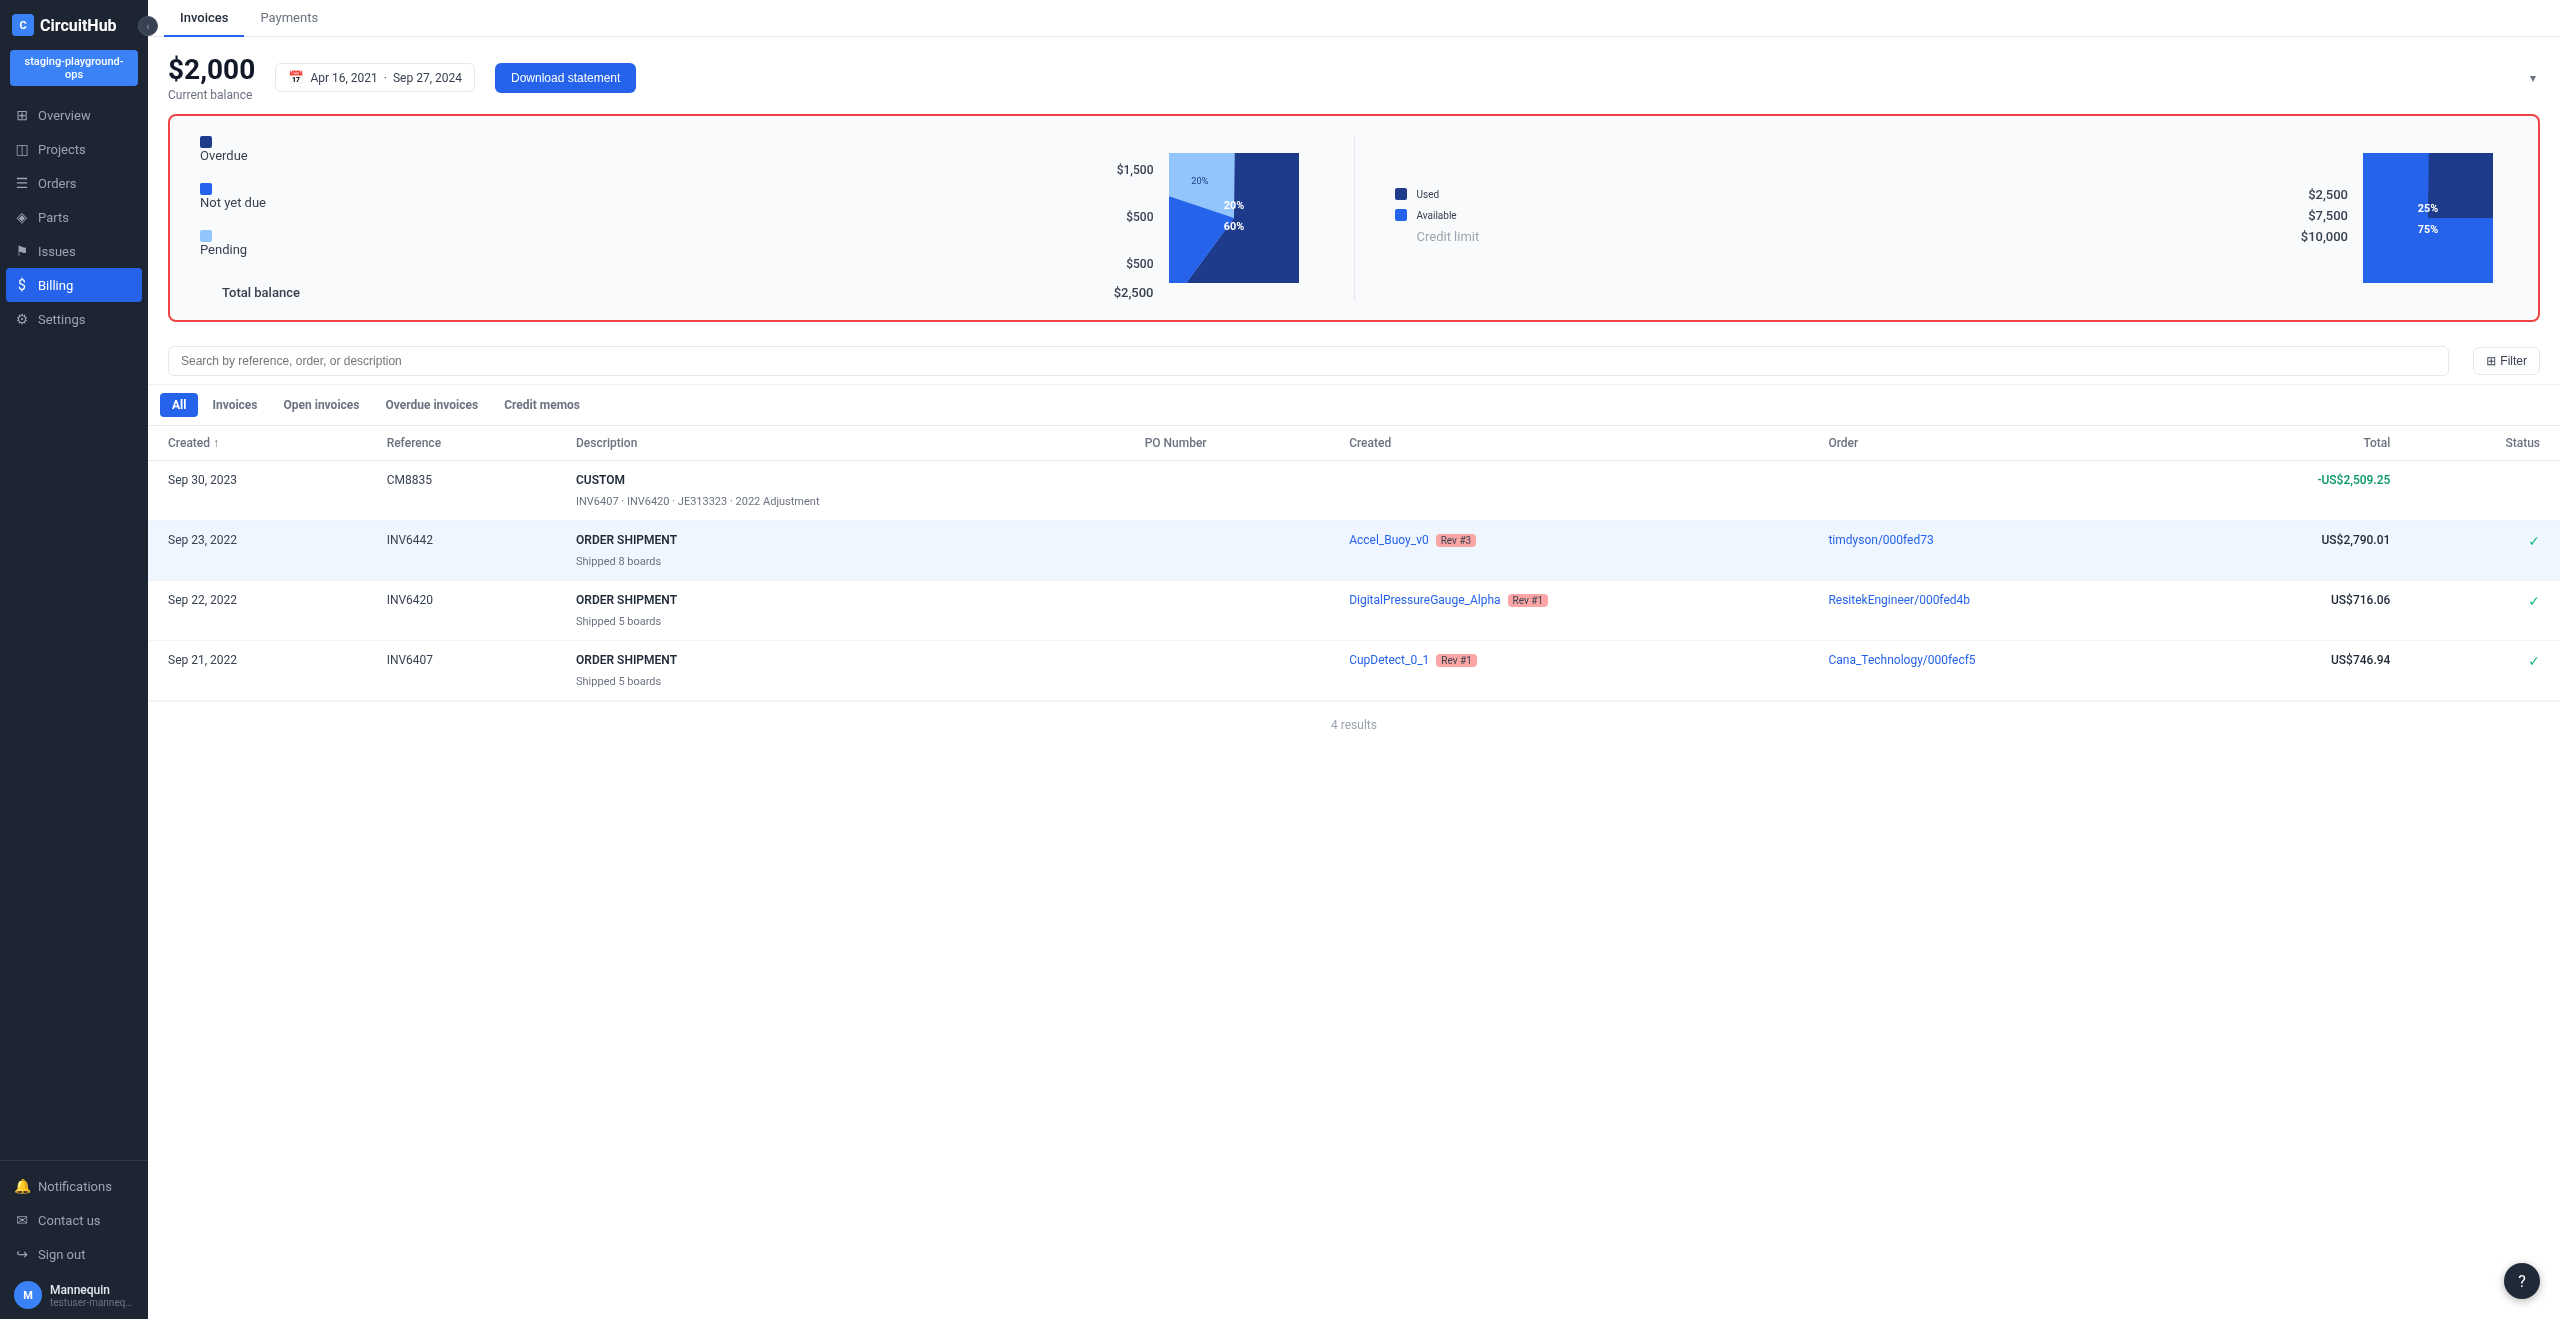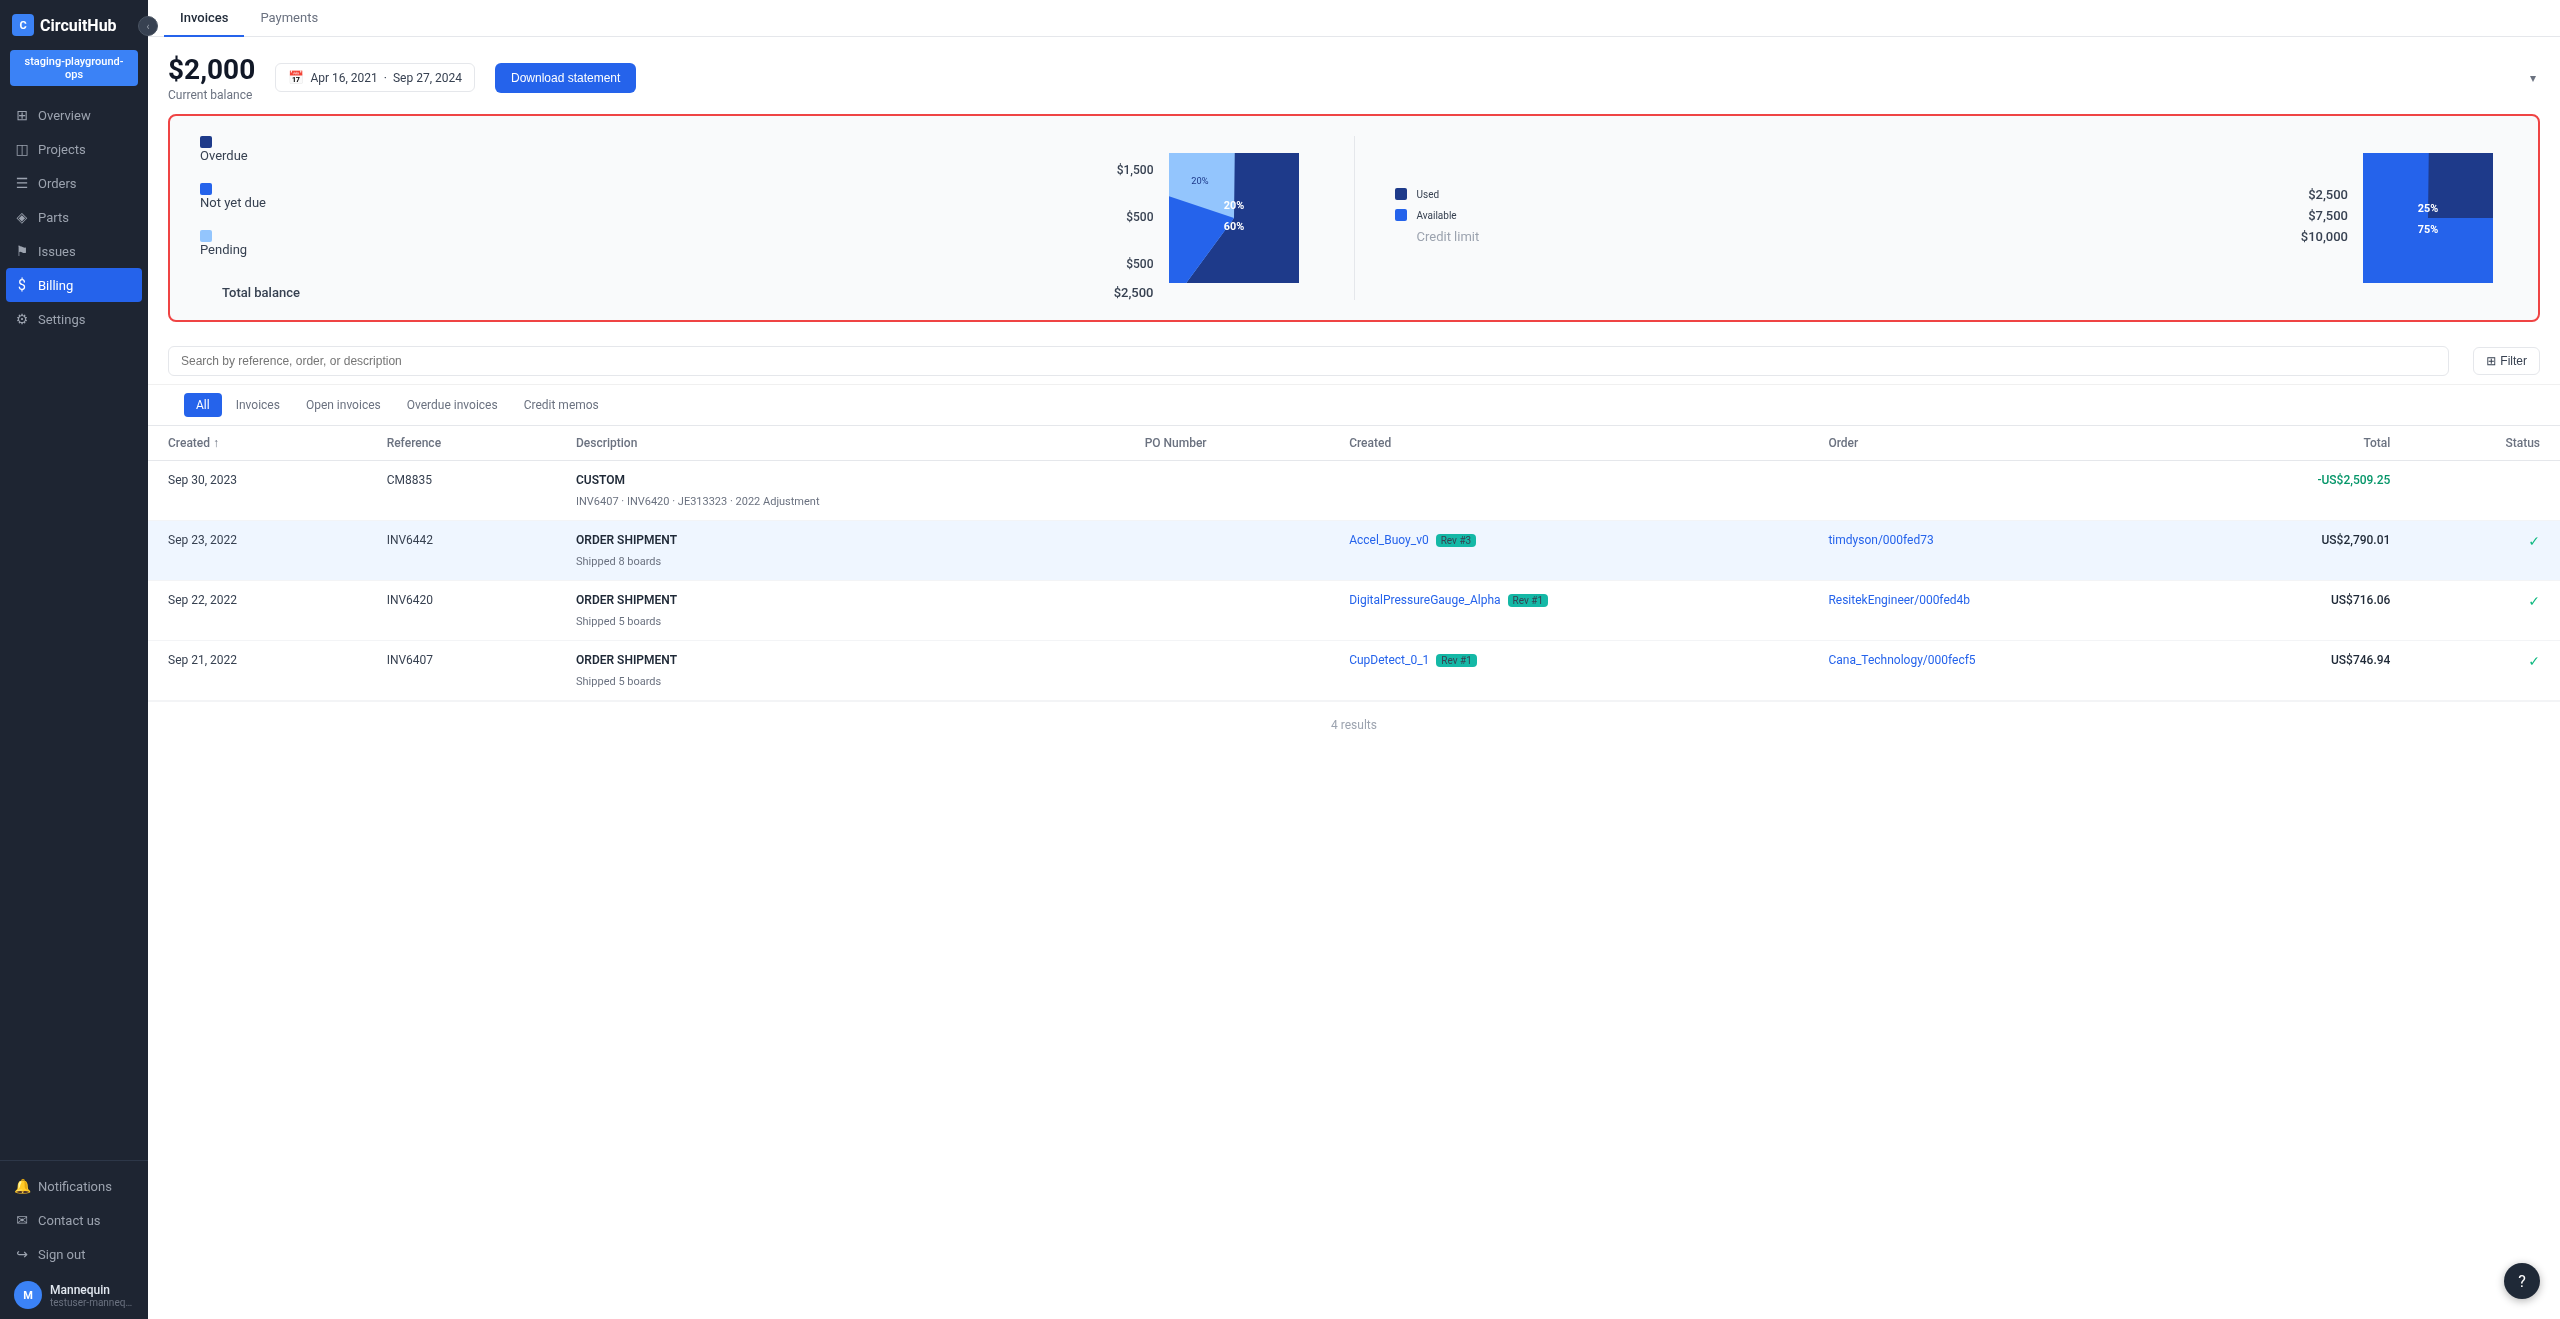--- a/index.html
+++ b/index.html
@@ -186,23 +186,24 @@
       border-radius: 6px;
       background: white;
       cursor: pointer;
       font-size: 12px;
       color: #374151;
     }
 
     
     .sub-tabs {
       display: flex; align-items: center; gap: 2px;
-      padding: 8px 36px;
+      padding: 8px 12px;
       background: white;
       border-bottom: 1px solid #e5e7eb;
+      font-weight: bold;
     }
     .sub-tab {
       padding: 5px 12px;
       border-radius: 4px;
       font-size: 12px;
       color: #6b7280;
       cursor: pointer;
     }
     .sub-tab.active { background: #2563eb; color: white; }
 
@@ -224,21 +225,21 @@
       padding: 12px 20px;
       font-size: 12px;
       color: #374151;
       border-bottom: 1px solid #f3f4f6;
       vertical-align: top;
     }
     tr.highlighted td { background: #eff6ff; }
     .desc-title { font-weight: 600; font-size: 12px; color: #1f2937; }
     .desc-sub { font-size: 11px; color: #6b7280; margin-top: 8px; }
     .link { color: #2563eb; cursor: pointer; }
-    .rev-badge { display: inline-block; background: #14b8a6; color: #374151; border-radius: 4px; padding: 1px 5px; font-size: 10px; margin-left: 4px; }
+    .rev-badge { display: inline-block; background: #fca5a5; color: #374151; border-radius: 4px; padding: 1px 5px; font-size: 10px; margin-left: 4px; }
     .amount { text-align: right; font-size: 12px; font-weight: 500; }
     .amount.negative { color: #059669; }
     .amount.positive { color: #1f2937; }
     .status-check { color: #10b981; font-size: 14px; }
     td.right { text-align: right; }
     .results-footer { text-align: center; padding: 16px; font-size: 12px; color: #9ca3af; border-top: 1px solid #f3f4f6; }
 
     
     .pie-svg { width: 130px; height: 130px; }
 

